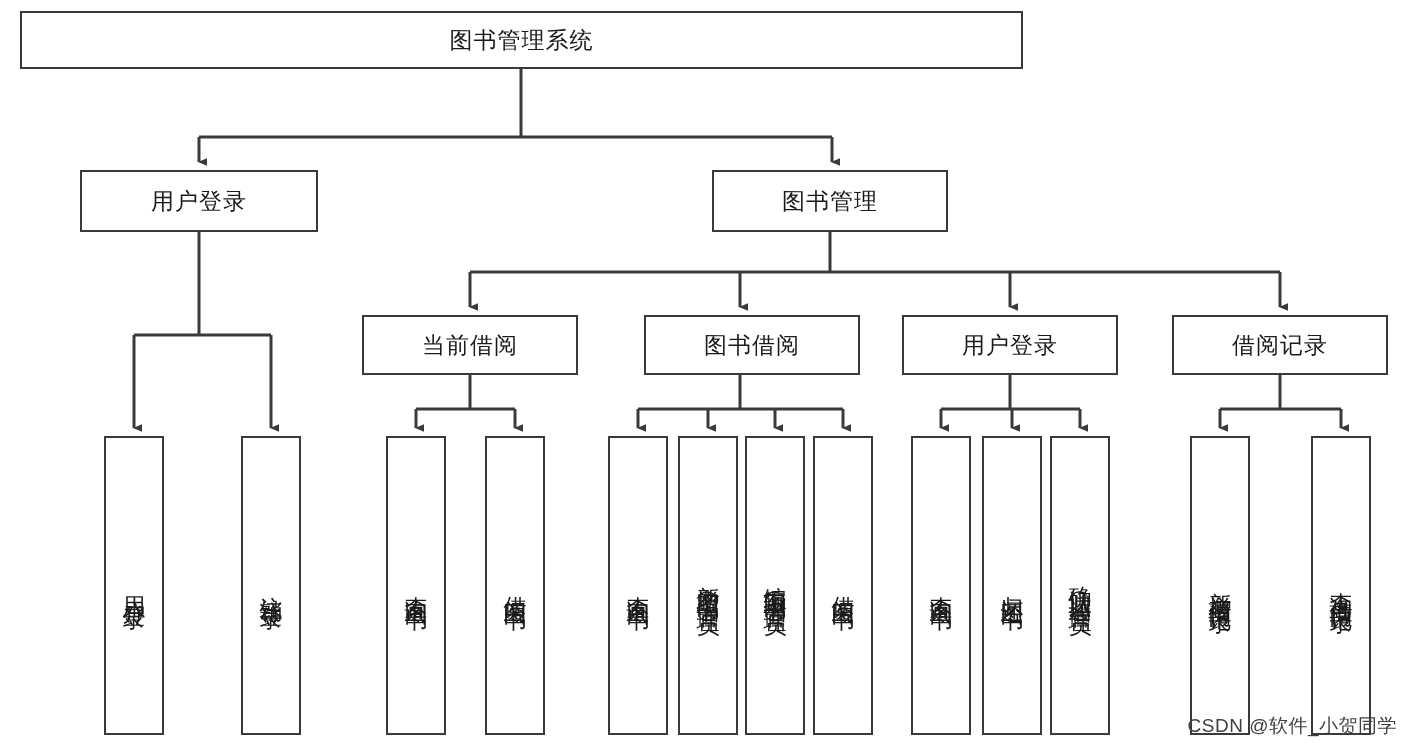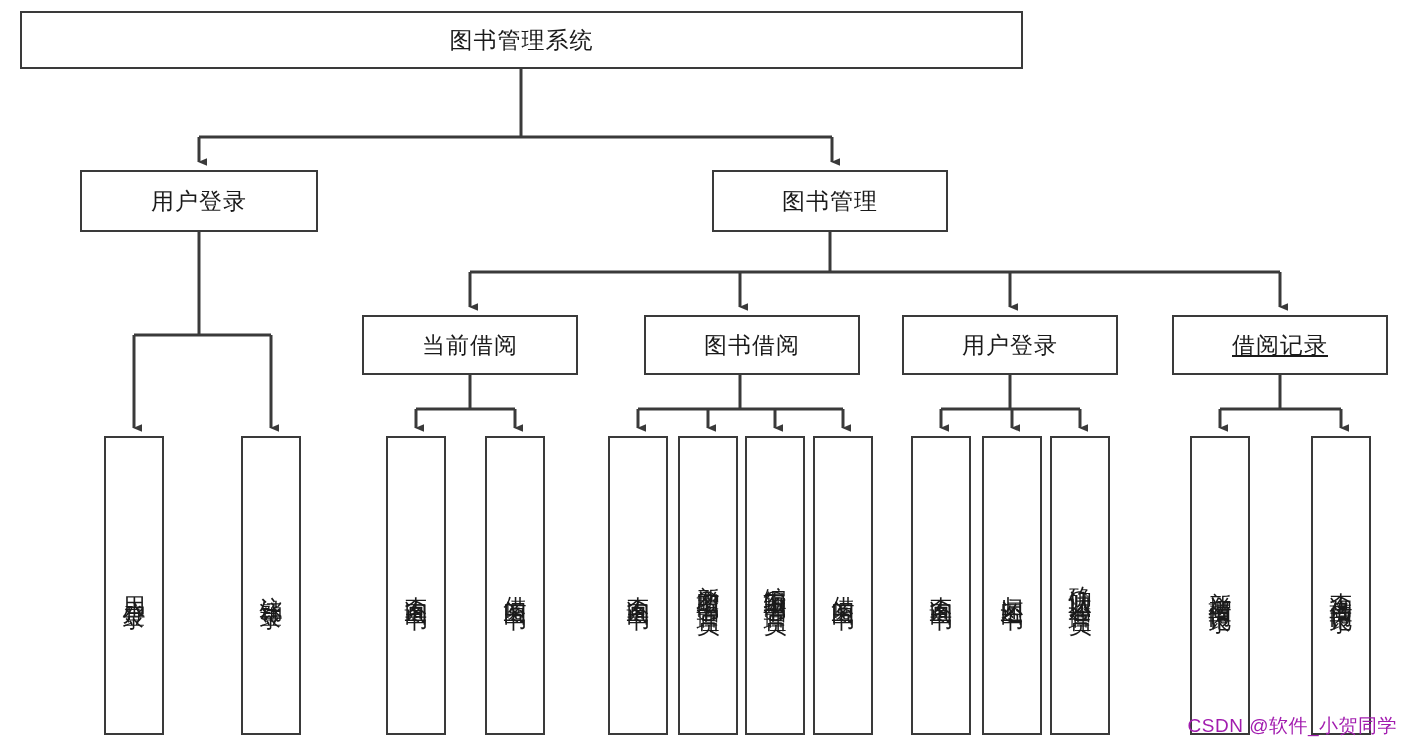--- a/index.html
+++ b/index.html
@@ -35,21 +35,21 @@
     white-space:nowrap;
     line-height:1.0;
     letter-spacing:4px;
   }
   .lines{position:absolute;left:0;top:0;width:1405px;height:747px;pointer-events:none;}
   .watermark{
     position:absolute;
     right:8px;
     bottom:8px;
     font-size:19px;
-    color:#a21caf;
+    color:#404040;
     letter-spacing:0.5px;
     white-space:nowrap;
   }
 </style>
 </head>
 <body>
 
 <div id="diagram">
 
   <svg class="lines" viewBox="0 0 1405 747" xmlns="http://www.w3.org/2000/svg">
@@ -115,21 +115,21 @@
 
   <div class="node h" style="left:362px;top:315px;width:216px;height:60px;">
     <span>当前借阅</span>
   </div>
   <div class="node h" style="left:632px;top:315px;width:216px;height:60px;margin-left:12px;">
     <span>图书借阅</span>
   </div>
   <div class="node h" style="left:902px;top:315px;width:216px;height:60px;">
     <span>用户登录</span>
   </div>
-  <div class="node h" style="left:1172px;top:315px;width:216px;height:60px;text-decoration:underline;">
+  <div class="node h" style="left:1172px;top:315px;width:216px;height:60px;">
     <span>借阅记录</span>
   </div>
 
   <div class="node v" style="left:104px;top:436px;width:60px;height:299px;">
     <span class="vtext">用户登录</span>
   </div>
   <div class="node v" style="left:241px;top:436px;width:60px;height:299px;">
     <span class="vtext">注销登录</span>
   </div>
 

